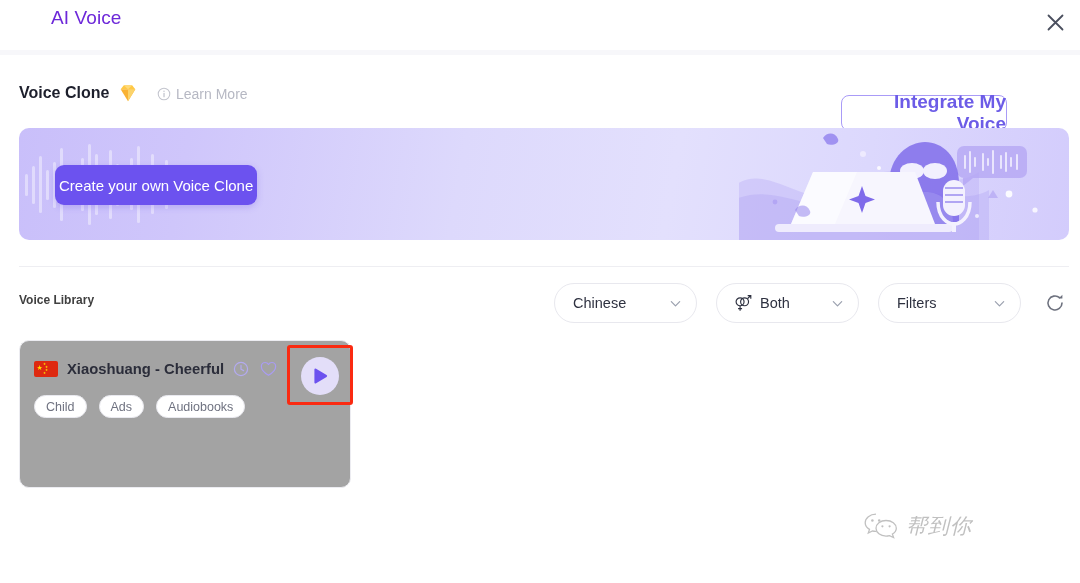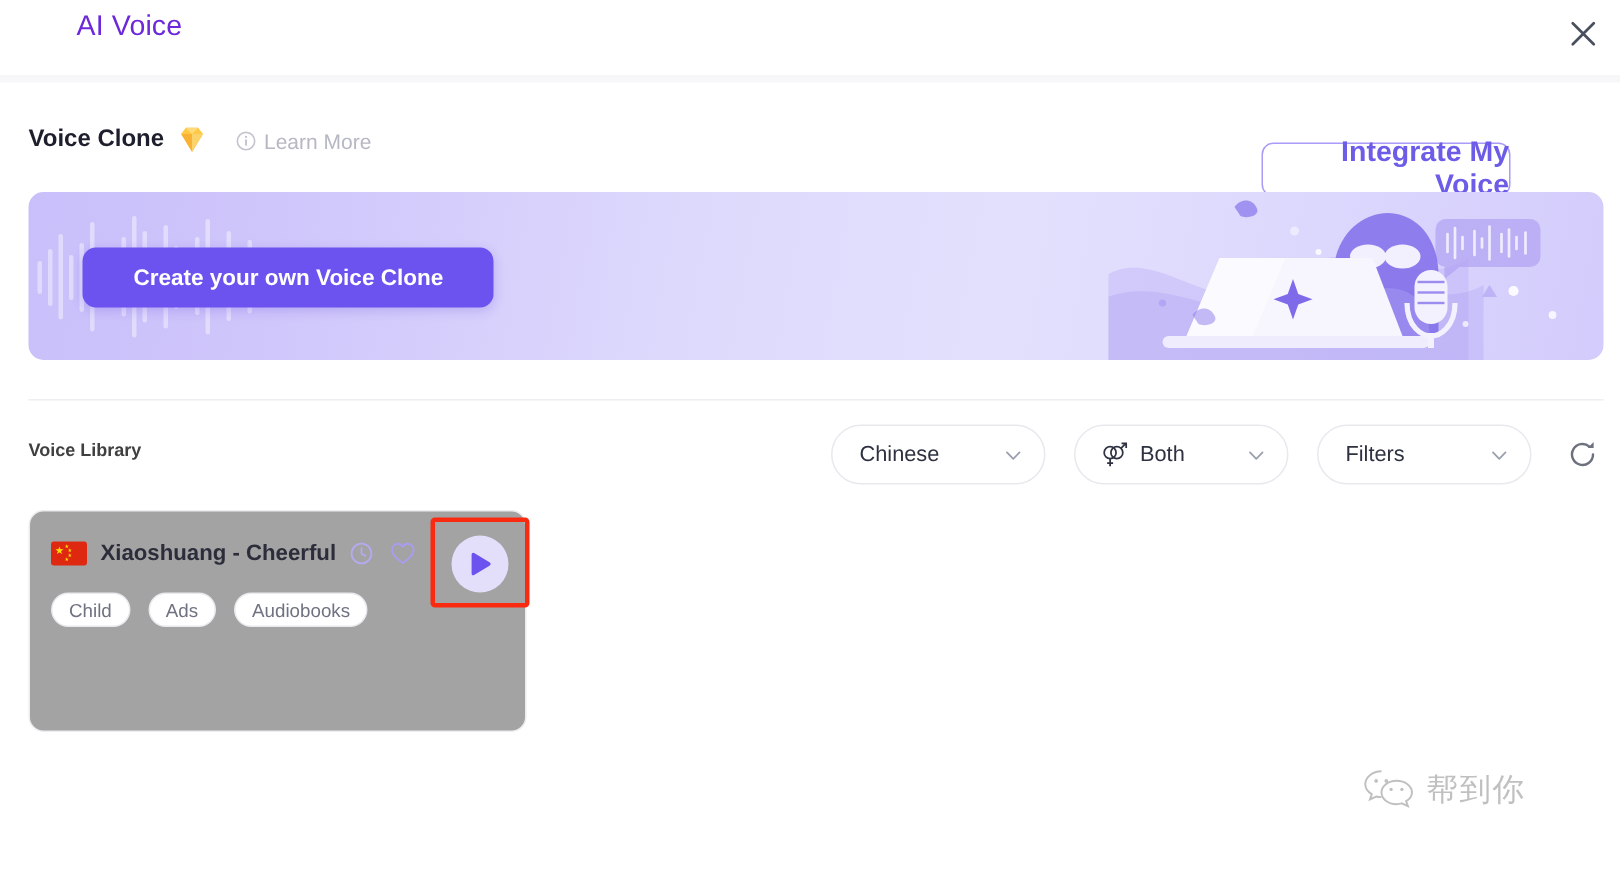--- a/index.html
+++ b/index.html
@@ -58,22 +58,22 @@
   .banner {
     position: absolute; left: 19px; top: 128px;
     width: 1050px; height: 112px; border-radius: 10px;
     background: linear-gradient(100deg,#c9bffa 0%, #cfc6fb 16%, #ddd9fc 42%, #e3e0fd 62%, #dcd8fd 80%, #d3ccfc 100%);
     overflow: hidden;
   }
   .banner-waves { position: absolute; left: 0; top: 0; width: 180px; height: 112px; }
   .banner-art { position: absolute; right: 0; top: 0; width: 330px; height: 112px; }
   .create-btn {
     position: absolute; left: 36px; top: 37px;
-    height: 40px; padding: 0 34px; border-radius: 9px;
-    background: #6c52ef; color: #fff; font-size: 15px; font-weight: bold;
+    height: 40px; padding: 0 4px; border-radius: 9px;
+    background: #6c52ef; color: #fff; font-size: 15px; font-weight: normal;
     display: flex; align-items: center; justify-content: center;
     cursor: pointer; border: none; font-family: "Liberation Sans", sans-serif;
     box-shadow: 0 2px 7px rgba(90,60,220,.22);
   }
 
   
   .lib-sep {
     position: absolute; left: 19px; top: 266px; width: 1050px; height: 1px;
     background: #eeeef2;
   }
@@ -137,22 +137,22 @@
   .tags { position: absolute; left: 14px; top: 54px; display: flex; gap: 12px; }
   .tag {
     height: 23px; padding: 0 11px; border-radius: 12px;
     border: 1.1px solid #e9e9ef; background: #fff;
     font-size: 12.5px; color: #6f7280;
     display: flex; align-items: center; cursor: pointer;
   }
 
   
   .watermark {
-    position: absolute; left: 909px; top: 512px;
-    display: flex; align-items: flex-end; gap: 8px; opacity: .62;
+    position: absolute; left: 864px; top: 512px;
+    display: flex; align-items: flex-end; gap: 8px; opacity: .62; font-style: italic;
   }
   .wm-text { font-size: 21px; color: #9a9a9a; letter-spacing: 1px; }
 </style>
 </head>
 <body>
 
 <div class="app">
 
   <div class="titlebar">
     <div class="titlebar-title">AI Voice</div>

